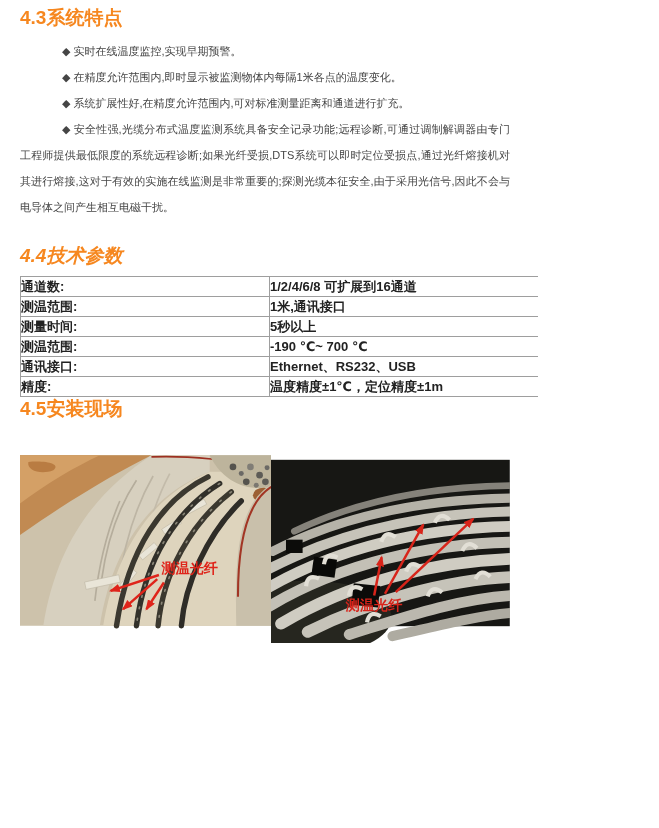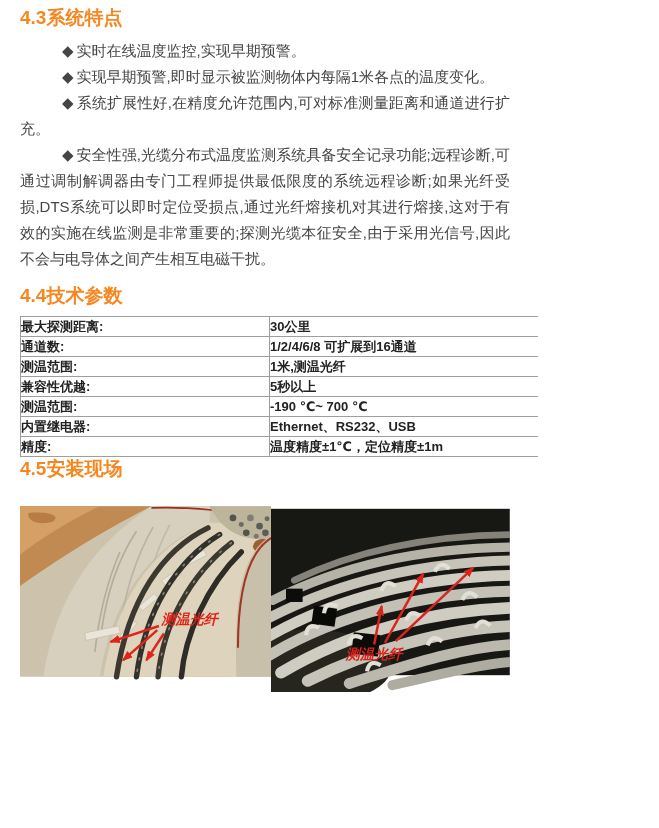--- a/index.html
+++ b/index.html
@@ -15,28 +15,28 @@
   h2.section{
     margin:0;
     font-size:19px;
     line-height:24px;
     font-weight:bold;
     color:#f6871f;
   }
   .features{margin-top:8px;}
   .features p{
     margin:0;
-    font-size:15px;
+    font-size:11px;
     line-height:26px;
     color:#454545;
     text-indent:42px;
     text-align:justify;
   }
   .diamond{margin-right:3px;}
-  h2.s44{margin-top:12px;}
+  h2.s44{margin-top:24px;font-style:italic;}
   table.params{
     margin-top:8px;
     width:619px;
     border-collapse:collapse;
     table-layout:fixed;
   }
   table.params td{
     border:1px solid #9e9e9e;
     height:19px;
     font-size:13px;
@@ -44,73 +44,68 @@
     color:#222222;
     padding:0;
     vertical-align:middle;
     white-space:nowrap;
     overflow:hidden;
   }
   td.p-label{width:248px;padding-left:20px;}
   td.p-value{padding-left:14px;}
   h2.s45{}
   .photos{
-    margin-top:8px;
+    margin-top:17px;
     display:flex;
     justify-content:space-between;
-    align-items:center;
-    font-style:italic;
+    align-items:flex-end;
   }
   svg.photo{display:block;}
   .anno-text{
     font-size:17px;
     font-weight:bold;
     font-family:"Liberation Sans","DejaVu Sans",sans-serif;
   }
 </style>
 </head>
 <body>
 
 <div class="page">
 
   <h2 class="section s43">4.3系统特点</h2>
 
   <div class="features">
     <p><span class="diamond">◆</span><span>实时在线温度监控,实现早期预警。</span></p>
-    <p><span class="diamond">◆</span><span>实现早期预警,即时显示被监测物体内每隔1米各点的温度变化。</span></p>
+    <p><span class="diamond">◆</span><span>在精度允许范围内,即时显示被监测物体内每隔1米各点的温度变化。</span></p>
     <p><span class="diamond">◆</span><span>系统扩展性好,在精度允许范围内,可对标准测量距离和通道进行扩充。</span></p>
     <p><span class="diamond">◆</span><span>安全性强,光缆分布式温度监测系统具备安全记录功能;远程诊断,可通过调制解调器由专门工程师提供最低限度的系统远程诊断;如果光纤受损,DTS系统可以即时定位受损点,通过光纤熔接机对其进行熔接,这对于有效的实施在线监测是非常重要的;探测光缆本征安全,由于采用光信号,因此不会与电导体之间产生相互电磁干扰。</span></p>
   </div>
 
   <h2 class="section s44">4.4技术参数</h2>
 
   <table class="params">
     <tbody>
       <tr>
-          <td class="p-label">最大探测距离:</td>
-          <td class="p-value">30公里</td>
-        </tr>
-      <tr>
           <td class="p-label">通道数:</td>
           <td class="p-value">1/2/4/6/8 可扩展到16通道</td>
         </tr>
       <tr>
           <td class="p-label">测温范围:</td>
-          <td class="p-value">1米,测温光纤</td>
-        </tr>
-      <tr>
-          <td class="p-label">兼容性优越:</td>
+          <td class="p-value">1米,通讯接口</td>
+        </tr>
+      <tr>
+          <td class="p-label">测量时间:</td>
           <td class="p-value">5秒以上</td>
         </tr>
       <tr>
           <td class="p-label">测温范围:</td>
           <td class="p-value">-190 ℃~ 700 ℃</td>
         </tr>
       <tr>
-          <td class="p-label">内置继电器:</td>
+          <td class="p-label">通讯接口:</td>
           <td class="p-value">Ethernet、RS232、USB</td>
         </tr>
       <tr>
           <td class="p-label">精度:</td>
           <td class="p-value">温度精度±1℃，定位精度±1m</td>
         </tr>
     </tbody>
   </table>
 
   <h2 class="section s45">4.5安装现场</h2>

